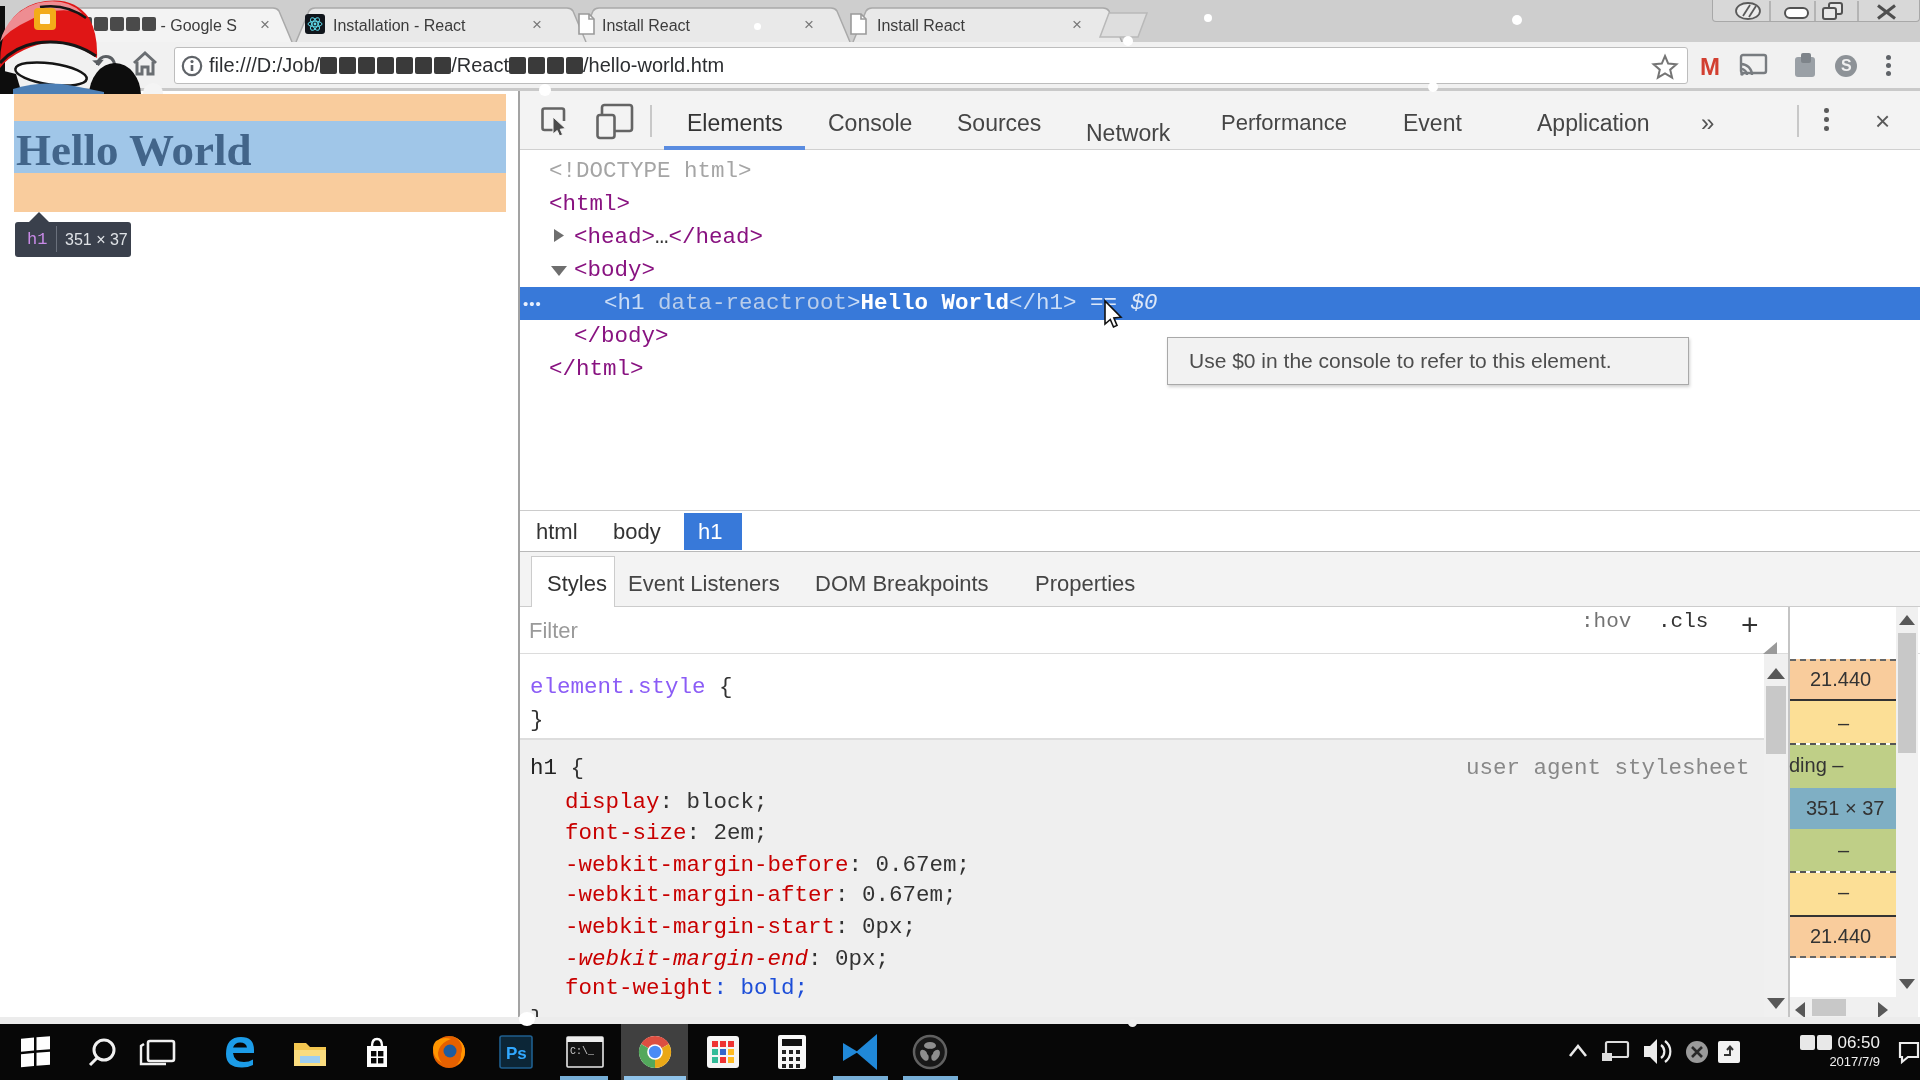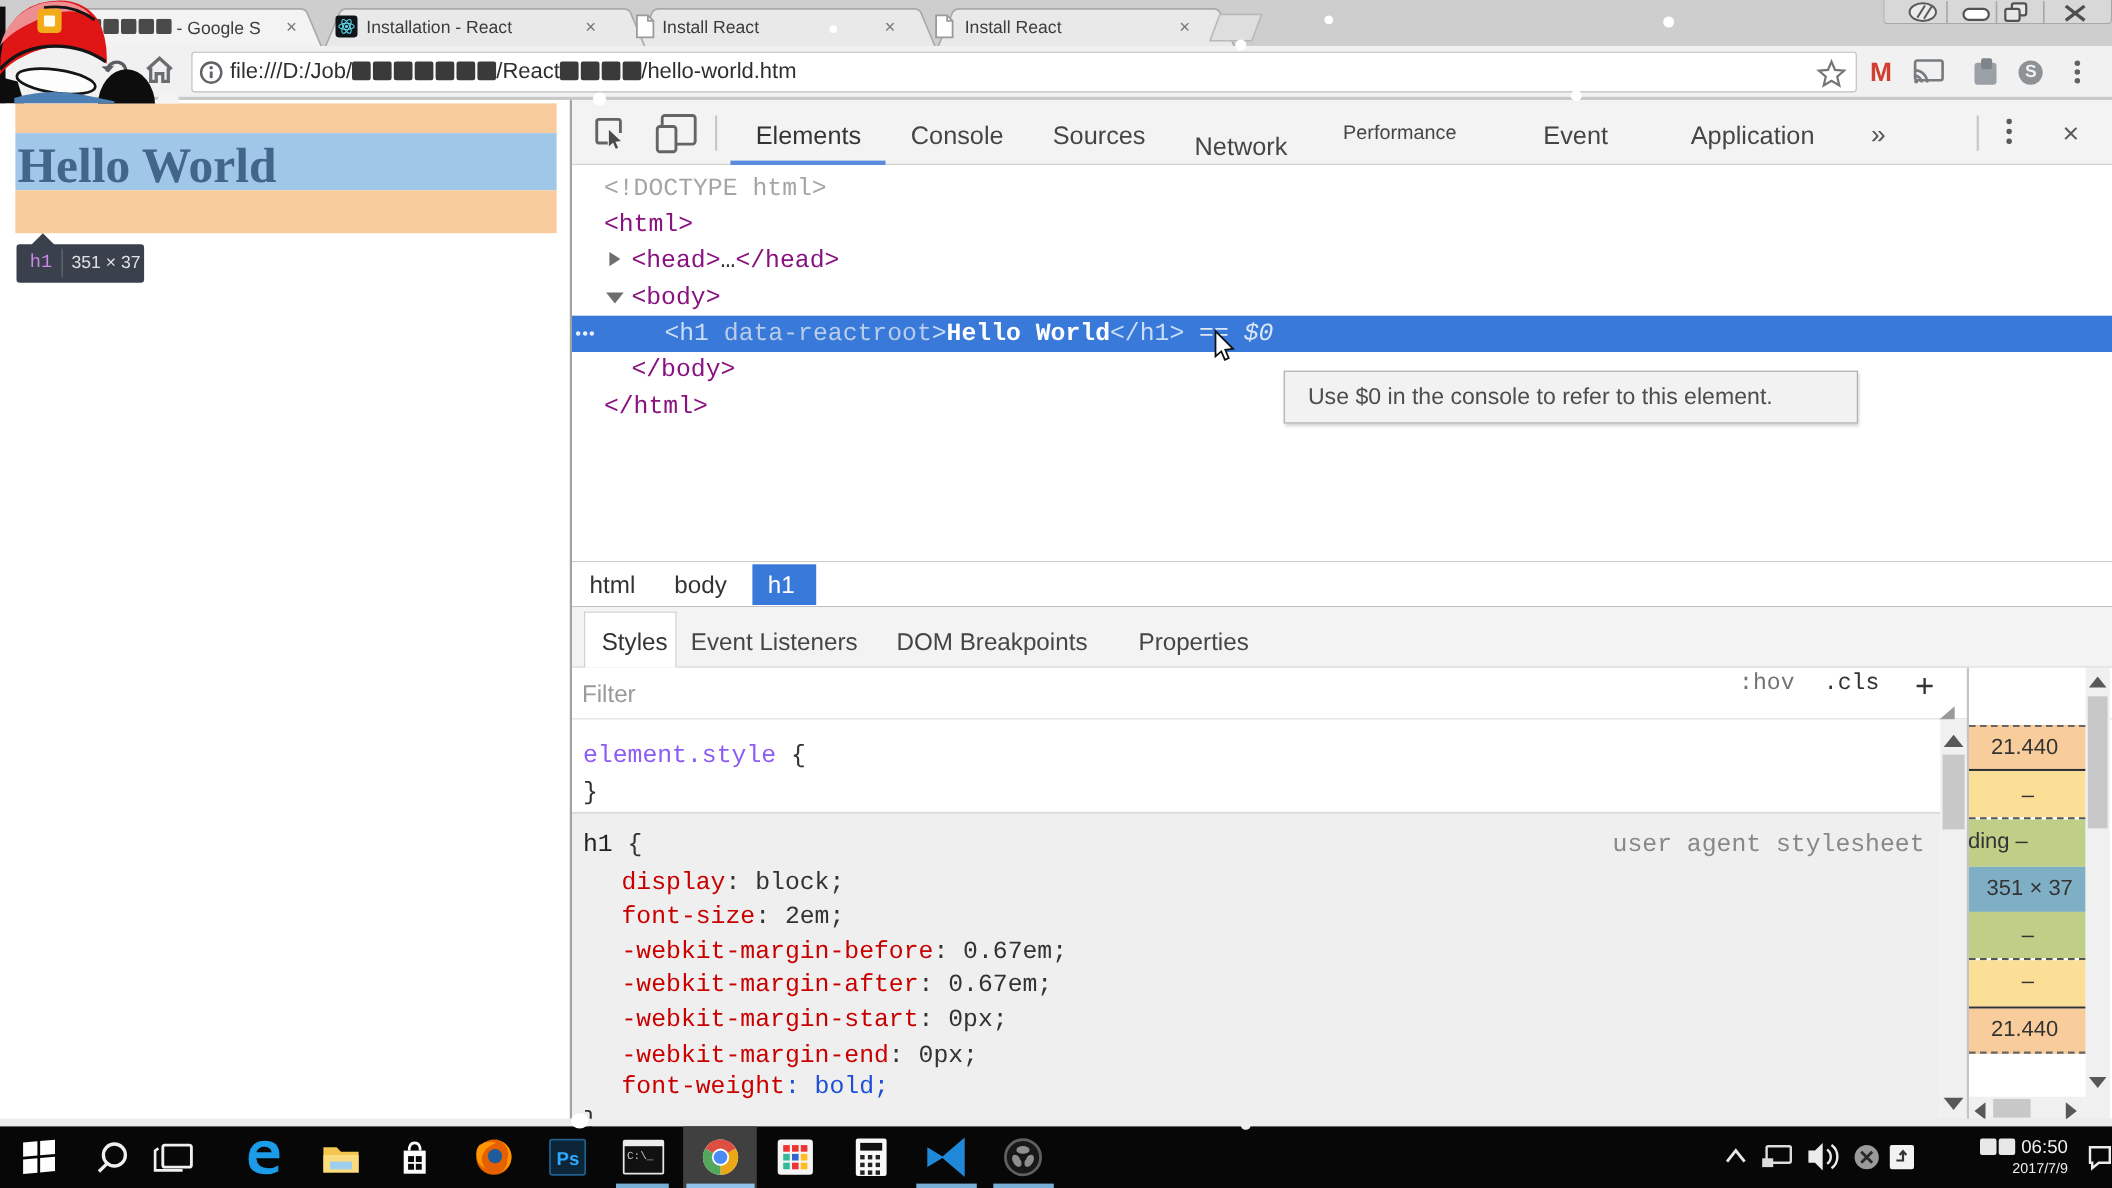--- a/index.html
+++ b/index.html
@@ -141,21 +141,21 @@
   <rect x="6" y="2" width="30" height="26" rx="2.5" fill="none" stroke="#646464" stroke-width="2.6"></rect>
   <rect x="1.5" y="12" width="17" height="23" rx="2.5" fill="#f3f3f3" stroke="#646464" stroke-width="2.6"></rect>
 </svg>
 <div class="abs" style="left:650px;top:105px;width:1.5px;height:32px;background:#c8c8c8;"></div>
 
 <div class="abs" style="left:687px;top:110px;font-size:23px;color:#333;">Elements</div>
 <div class="abs" style="left:664px;top:146px;width:141px;height:4px;background:#5a8ce0;"></div>
 <div class="abs" style="left:828px;top:110px;font-size:23px;color:#454545;">Console</div>
 <div class="abs" style="left:957px;top:110px;font-size:23px;color:#454545;">Sources</div>
 <div class="abs" style="left:1086px;top:110px;font-size:23px;color:#454545;margin-top:10px;">Network</div>
-<div class="abs" style="left:1221px;top:110px;font-size:18px;color:#454545;">Performance</div>
+<div class="abs" style="left:1221px;top:110px;font-size:22px;color:#454545;">Performance</div>
 <div class="abs" style="left:1403px;top:110px;font-size:23px;color:#454545;">Event</div>
 <div class="abs" style="left:1537px;top:110px;font-size:23px;color:#454545;">Application</div>
 <div class="abs" style="left:1701px;top:109px;font-size:24px;color:#555;">»</div>
 <div class="abs" style="left:1797px;top:105px;width:1.5px;height:32px;background:#c8c8c8;"></div>
 <div class="abs" style="left:1824px;top:108px;width:4.5px;height:4.5px;background:#5a5a5a;border-radius:50%;box-shadow:0 9px 0 #5a5a5a,0 18px 0 #5a5a5a;"></div>
 <div class="abs" style="left:1875px;top:106px;font-size:26px;color:#5a5a5a;">×</div>
 
 <div class="abs mono" style="left:549px;top:155px;color:#a5a5a5;">&lt;!DOCTYPE html&gt;</div>
 <div class="abs mono tag" style="left:549px;top:188px;">&lt;html&gt;</div>
 <svg class="abs" style="left:552px;top:228px;" width="14" height="16">
@@ -206,21 +206,21 @@
 <div class="abs mono" style="left:530px;top:704px;color:#333;">}</div>
 <div class="abs" style="left:520px;top:738px;width:1244px;height:2px;background:#ddd;"></div>
 <div class="abs" style="left:520px;top:740px;width:1244px;height:277px;background:#efefef;"></div>
 <div class="abs mono" style="left:530px;top:752px;"><span style="color:#222;">h1</span> <span style="color:#333;">{</span></div>
 <div class="abs mono" style="left:1466px;top:752px;color:#888;">user agent stylesheet</div>
 <div class="abs mono" style="left:565px;top:786px;"><span style="color:#c80000;">display</span><span style="color:#333;margin-top:35px;">: block;</span></div>
 <div class="abs mono" style="left:565px;top:817px;"><span style="color:#c80000;">font-size</span><span style="color:#333;">: 2em;</span></div>
 <div class="abs mono" style="left:565px;top:849px;"><span style="color:#c80000;">-webkit-margin-before</span><span style="color:#333;">: 0.67em;</span></div>
 <div class="abs mono" style="left:565px;top:879px;"><span style="color:#c80000;">-webkit-margin-after</span><span style="color:#333;">: 0.67em;</span></div>
 <div class="abs mono" style="left:565px;top:911px;"><span style="color:#c80000;">-webkit-margin-start</span><span style="color:#333;">: 0px;</span></div>
-<div class="abs mono" style="left:565px;top:943px;"><span style="color:#c80000;">-webkit-margin-end</span><span style="color:#333;">: 0px;</span></div>
+<div class="abs mono" style="left:565px;top:943px;"><span style="color:#c80000;font-style:italic;">-webkit-margin-end</span><span style="color:#333;">: 0px;</span></div>
 <div class="abs mono" style="left:565px;top:972px;"><span style="color:#c80000;">font-weight</span><span style="color:#1d4ed8;">: bold;</span></div>
 <div class="abs mono" style="left:530px;top:1003px;color:#333;">}</div>
 
 <div class="abs" style="left:1764px;top:654px;width:24px;height:364px;background:#f0f0f0;"></div>
 <div class="abs" style="left:1767px;top:668px;width:0;height:0;border-left:9px solid transparent;border-right:9px solid transparent;border-bottom:11px solid #585858;"></div>
 <div class="abs" style="left:1766px;top:686px;width:20px;height:68px;background:#c8c8c8;"></div>
 <div class="abs" style="left:1767px;top:998px;width:0;height:0;border-left:9px solid transparent;border-right:9px solid transparent;border-top:11px solid #585858;"></div>
 
 <div class="abs" style="left:1788px;top:607px;width:2px;height:411px;background:#c4c4c4;"></div>
 

